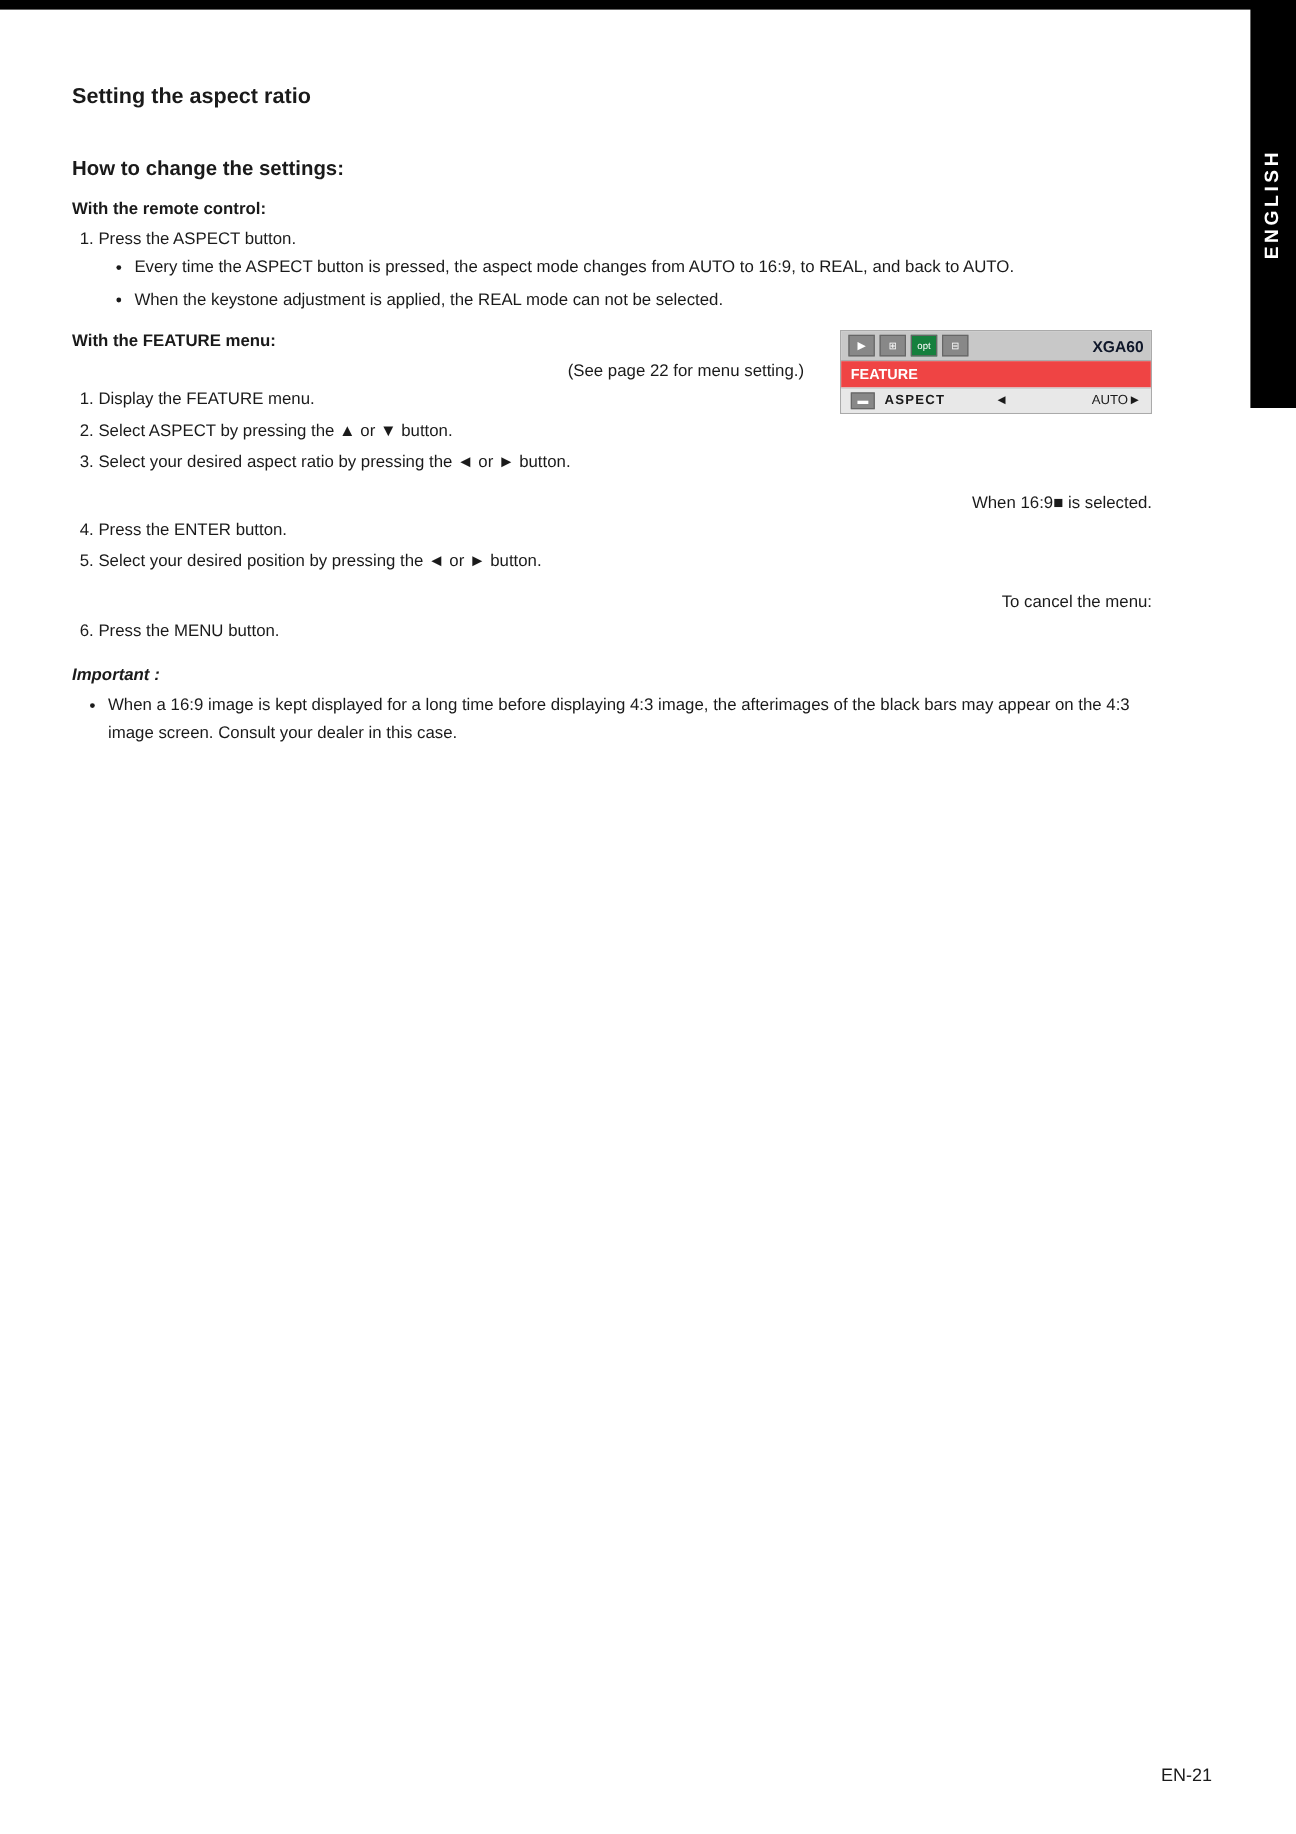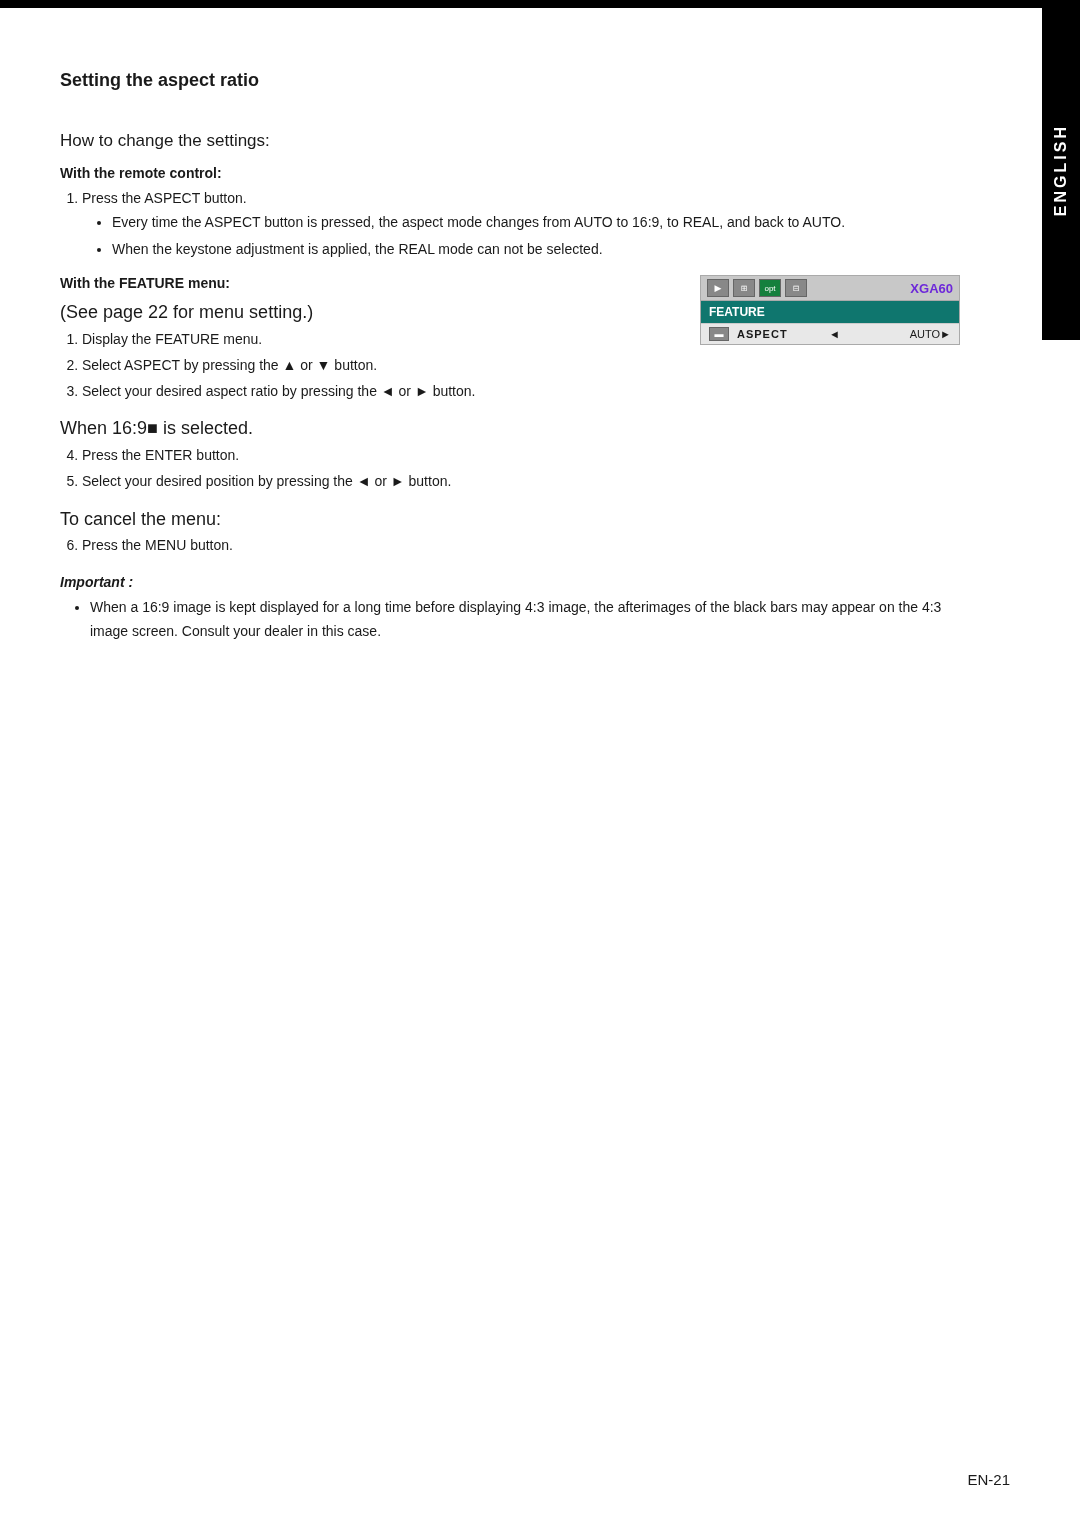--- a/index.html
+++ b/index.html
@@ -70,35 +70,36 @@
 
     .intro-text {
       font-size: 14px;
       line-height: 1.6;
       margin-bottom: 20px;
       max-width: 950px;
     }
 
     .subsection-title {
       font-size: 17px;
-      font-weight: normal;
+      font-weight: bold;
       margin-bottom: 12px;
       margin-top: 40px;
     }
 
     .sub-heading {
       font-size: 14px;
       font-weight: bold;
       margin-bottom: 6px;
       margin-top: 14px;
     }
 
     .body-text {
-      font-size: 18px;
+      font-size: 14px;
       line-height: 1.7;
+      text-align: right;
     }
 
     ol {
       padding-left: 22px;
       font-size: 14px;
       line-height: 1.7;
     }
 
     ol li {
       margin-bottom: 2px;
@@ -158,26 +159,26 @@
     }
 
     .menu-icon-box span {
       color: #ffffff;
       font-size: 9px;
     }
 
     .menu-title-text {
       font-size: 13px;
       font-weight: bold;
-      color: #6d28d9;
+      color: #0f172a;
       margin-left: 6px;
     }
 
     .menu-widget-header {
-      background: #0f766e;
+      background: #ef4444;
       color: #ffffff;
       font-size: 12px;
       font-weight: bold;
       padding: 4px 8px;
       text-transform: uppercase;
     }
 
     .menu-widget-row {
       display: flex;
       align-items: center;

